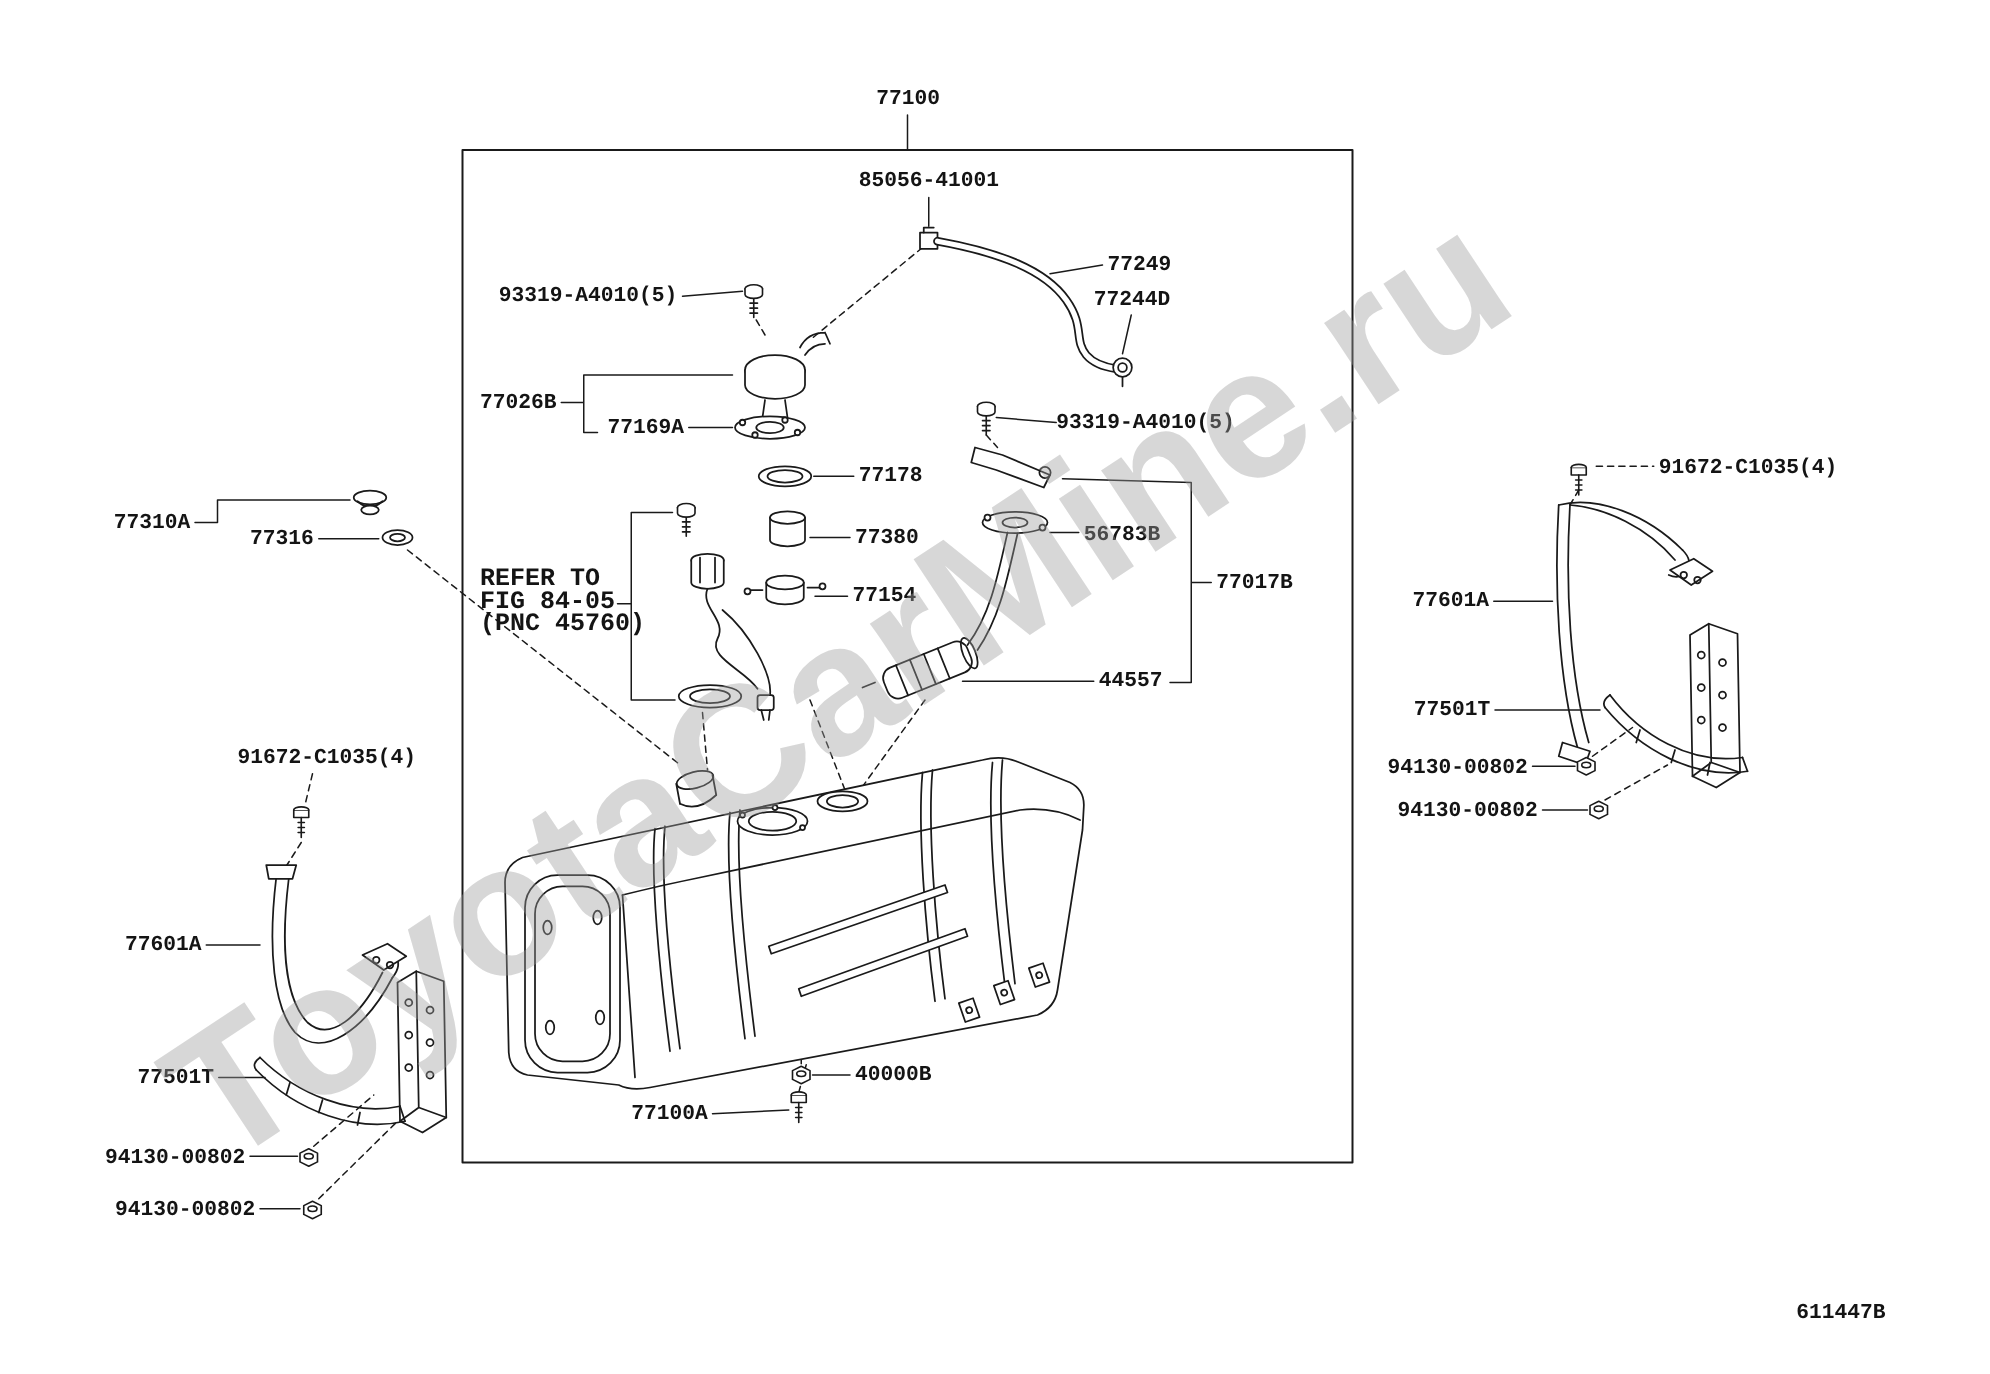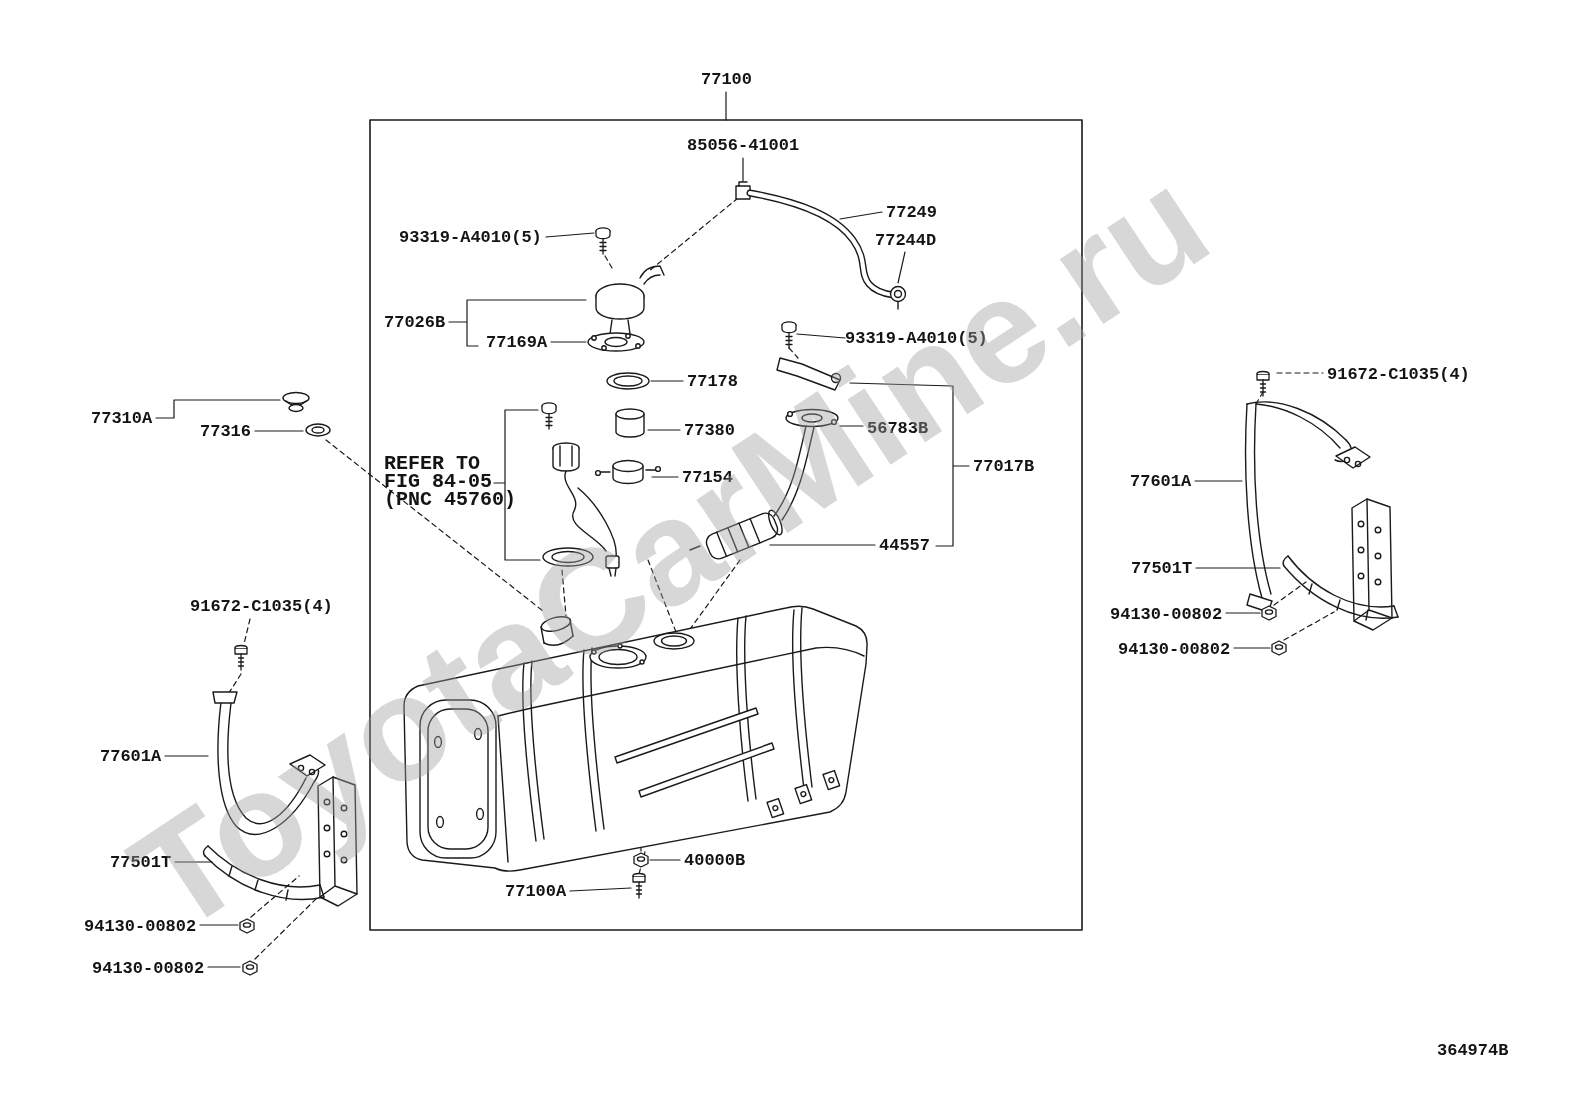--- a/index.html
+++ b/index.html
@@ -302,17 +302,17 @@
   <div class="lbl" style="left:1110px;top:605px">94130-00802</div>
   <div class="lbl" style="left:1118px;top:640px">94130-00802</div>
   <div class="lbl" style="left:190px;top:597px">91672-C1035(4)</div>
   <div class="lbl" style="left:100px;top:747px">77601A</div>
   <div class="lbl" style="left:110px;top:853px">77501T</div>
   <div class="lbl" style="left:84px;top:917px">94130-00802</div>
   <div class="lbl" style="left:92px;top:959px">94130-00802</div>
   <div class="lbl" style="left:684px;top:851px">40000B</div>
   <div class="lbl" style="left:505px;top:882px">77100A</div>
 
-  <div class="diagram-id" style="left:1437px;top:1041px">364974B</div>
+  <div class="diagram-id" style="left:1437px;top:1041px">611447B</div>
 
   <div class="watermark">ToyotaCarMine.ru</div>
 
 </div>
 
 </body></html>

